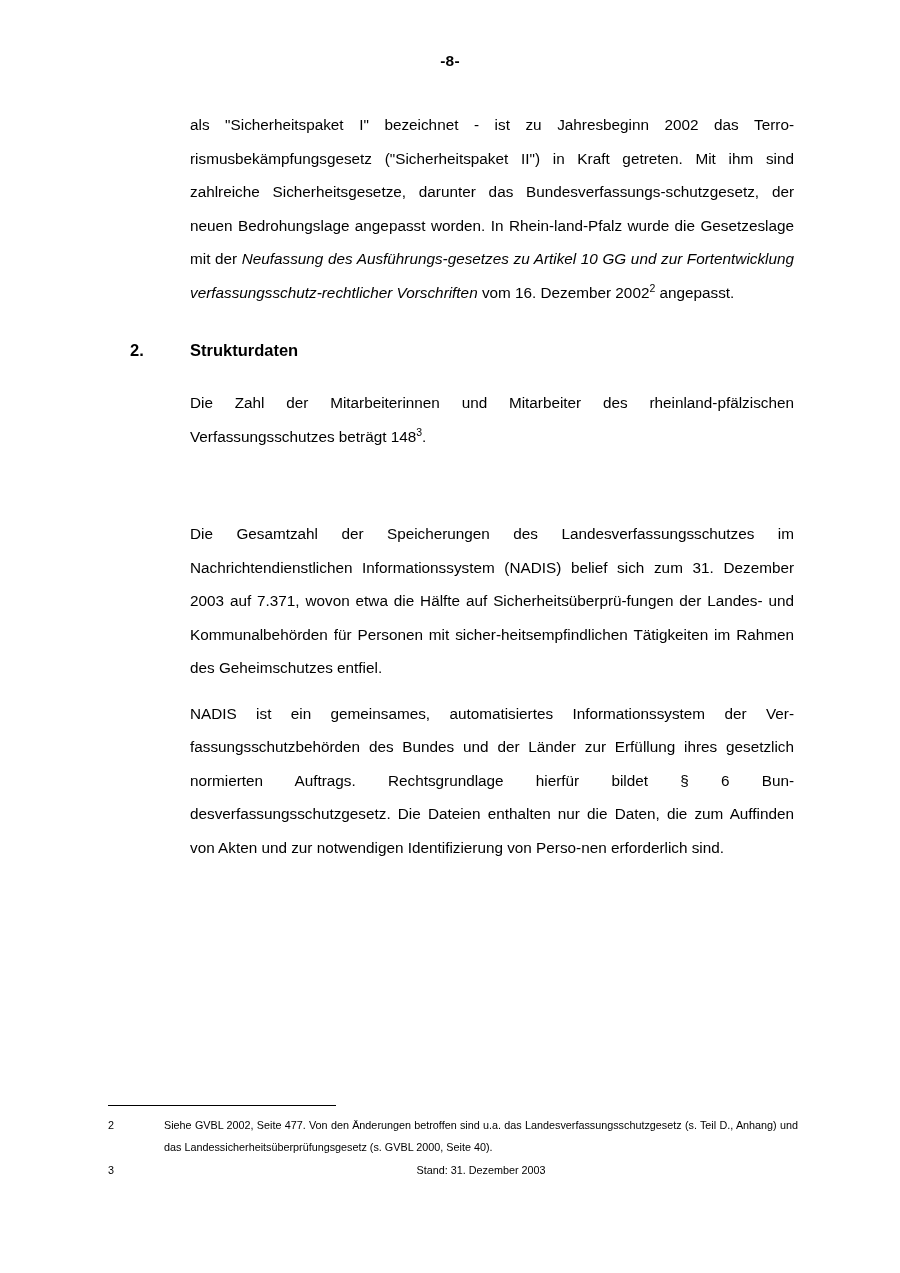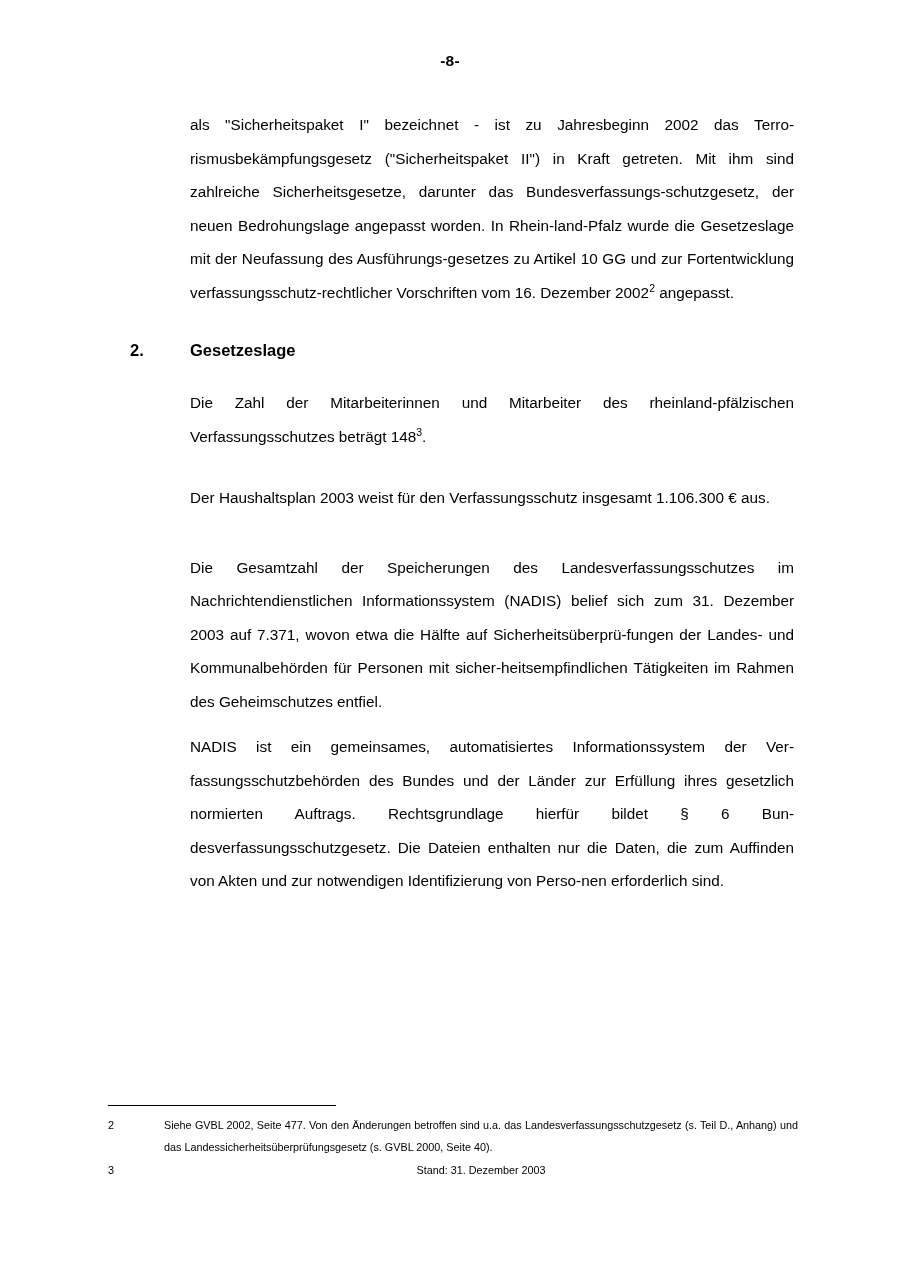--- a/index.html
+++ b/index.html
@@ -43,21 +43,21 @@
     line-height: 33.5px;
     text-align: justify;
     text-justify: inter-word;
     hyphens: manual;
   }
   p.body + p.body {
     margin-top: 12px;
   }
   .spacer-md { height: 28px; }
   .spacer-lg { height: 36px; }
-  .italic { }
+  .italic { font-style: italic; }
   sup {
     font-size: 10.5px;
     vertical-align: super;
     line-height: 0;
   }
   .heading-row {
     display: flex;
     align-items: baseline;
     margin-top: 32px;
     margin-bottom: 26px;
@@ -109,28 +109,27 @@
 <div class="page">
 
   <div class="page-number">-8-</div>
 
   <div class="content">
 
     <p class="body"><span>als "Sicherheitspaket I" bezeichnet - ist zu Jahresbeginn 2002 das Terro-rismusbekämpfungsgesetz ("Sicherheitspaket II") in Kraft getreten. Mit ihm sind zahlreiche Sicherheitsgesetze, darunter das Bundesverfassungs-schutzgesetz, der neuen Bedrohungslage angepasst worden. In Rhein-land-Pfalz wurde die Gesetzeslage mit der </span><span class="italic">Neufassung des Ausführungs-gesetzes zu Artikel 10 GG und zur Fortentwicklung verfassungsschutz-rechtlicher Vorschriften</span><span> vom 16. Dezember 2002</span><sup>2</sup><span> angepasst.</span></p>
 
     <div class="heading-row">
       <div class="heading-num">2.</div>
-      <div class="heading-text">Gesetzeslage</div>
+      <div class="heading-text">Strukturdaten</div>
     </div>
 
     <p class="body"><span>Die Zahl der Mitarbeiterinnen und Mitarbeiter des rheinland-pfälzischen Verfassungsschutzes beträgt 148</span><sup>3</sup><span>.</span></p>
 
     <div class="spacer-md"></div>
 
-    <p class="body">Der Haushaltsplan 2003 weist für den Verfassungsschutz insgesamt 1.106.300 € aus.</p>
 
     <div class="spacer-lg"></div>
 
     <p class="body">Die Gesamtzahl der Speicherungen des Landesverfassungsschutzes im Nachrichtendienstlichen Informationssystem (NADIS) belief sich zum 31. Dezember 2003 auf 7.371, wovon etwa die Hälfte auf Sicherheitsüberprü-fungen der Landes- und Kommunalbehörden für Personen mit sicher-heitsempfindlichen Tätigkeiten im Rahmen des Geheimschutzes entfiel.</p>
 
     <p class="body">NADIS ist ein gemeinsames, automatisiertes Informationssystem der Ver-fassungsschutzbehörden des Bundes und der Länder zur Erfüllung ihres gesetzlich normierten Auftrags. Rechtsgrundlage hierfür bildet § 6 Bun-desverfassungsschutzgesetz. Die Dateien enthalten nur die Daten, die zum Auffinden von Akten und zur notwendigen Identifizierung von Perso-nen erforderlich sind.</p>
 
   </div>
 
   <div class="footnote-area">

